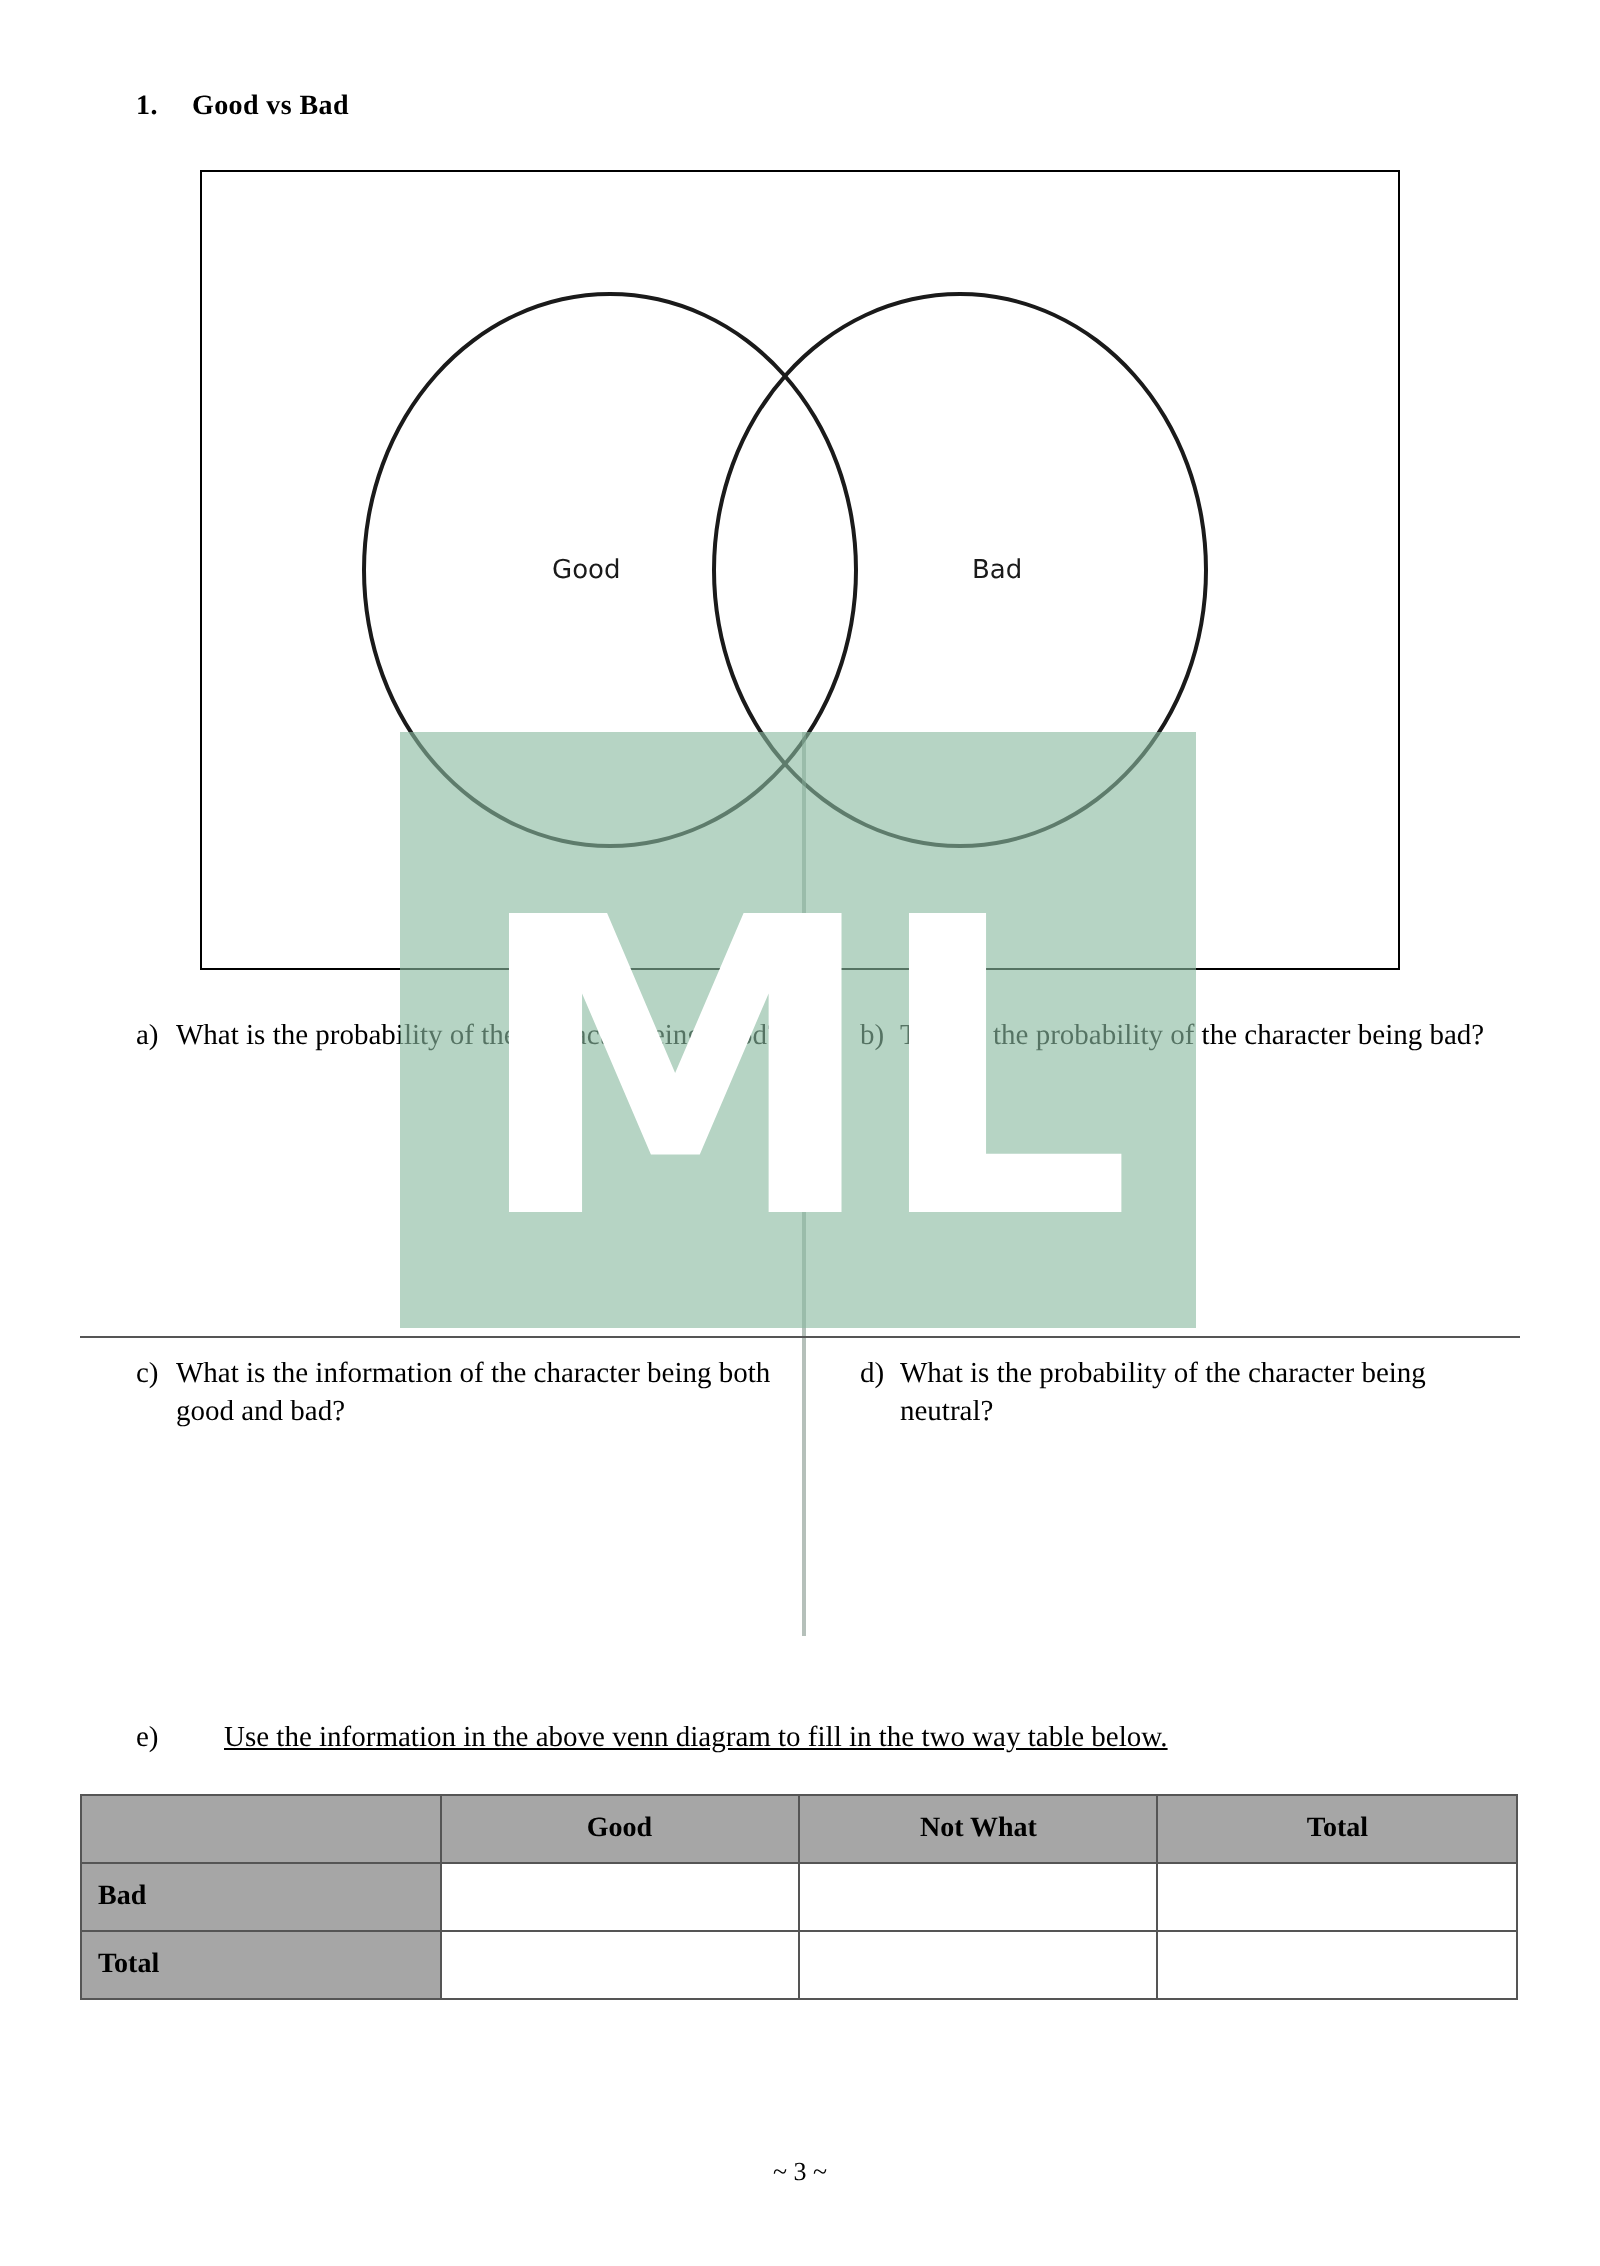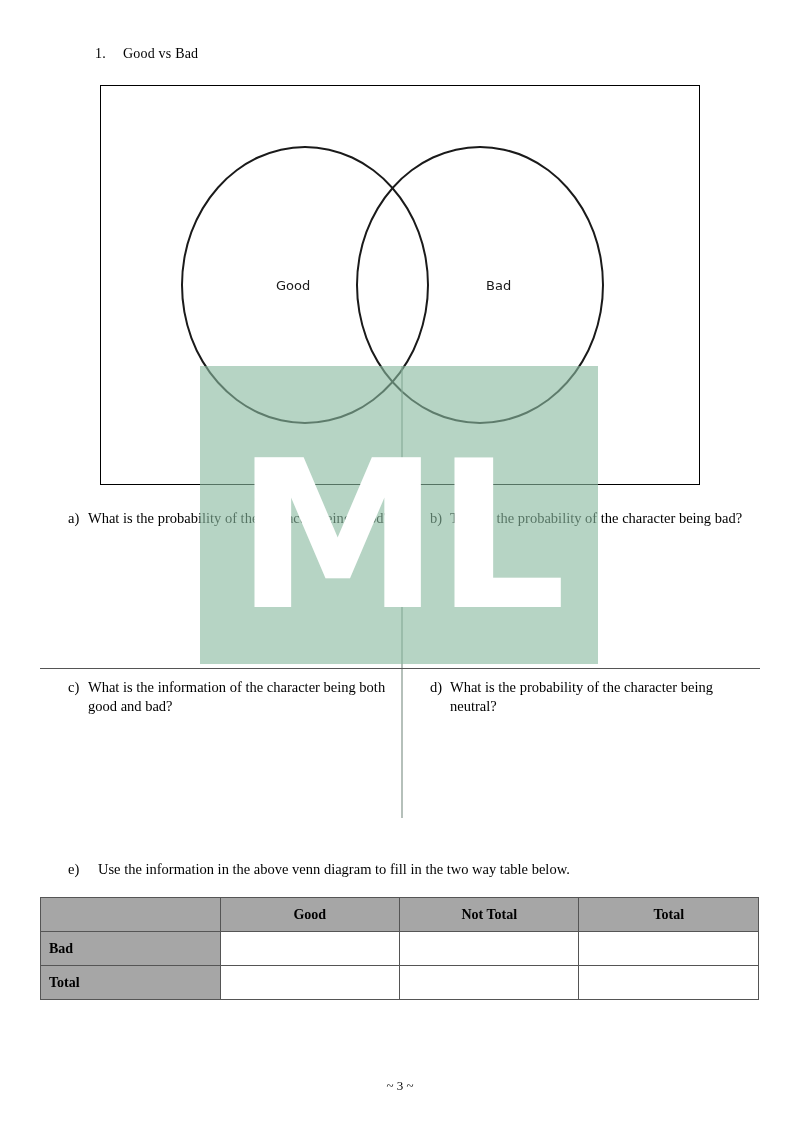--- a/index.html
+++ b/index.html
@@ -22,23 +22,22 @@
     width: 800px;
     height: 1133px;
   }
 
   
   .q1-heading {
     position: absolute;
     left: 68px;
     top: 46px;
     font-size: 14px;
-    font-weight: normal;
+    font-weight: bold;
     letter-spacing: 0.2px;
-    margin-left: 27px;
   }
   .q1-heading .num {
     display: inline-block;
     width: 28px;
   }
 
   
   .venn-box {
     position: absolute;
     left: 100px;
@@ -164,21 +163,22 @@
     font-size: 14.5px;
   }
   .subq-e .tag {
     position: absolute;
     left: 0;
     top: 0;
     width: 26px;
   }
   .subq-e .txt {
     display: block;
-    margin-left: 30px;
+    margin-left: 44px;
+    text-decoration: underline;
   }
 
   
   .twoway {
     position: absolute;
     left: 40px;
     top: 897px;
     width: 719px;
     border-collapse: collapse;
     font-size: 14px;
@@ -265,21 +265,21 @@
   <div class="subq-e">
     <span class="tag">e)</span>
     <span class="txt">Use the information in the above venn diagram to fill in the two way table below.</span>
   </div>
 
   <table class="twoway">
     <thead>
       <tr>
         <th class="col-head corner"></th>
         <th class="col-data">Good</th>
-        <th class="col-data">Not Total</th>
+        <th class="col-data">Not What</th>
         <th class="col-data">Total</th>
       </tr>
     </thead>
     <tbody>
       <tr>
         <th class="col-row">Bad</th>
         <td></td>
         <td></td>
         <td></td>
       </tr>

